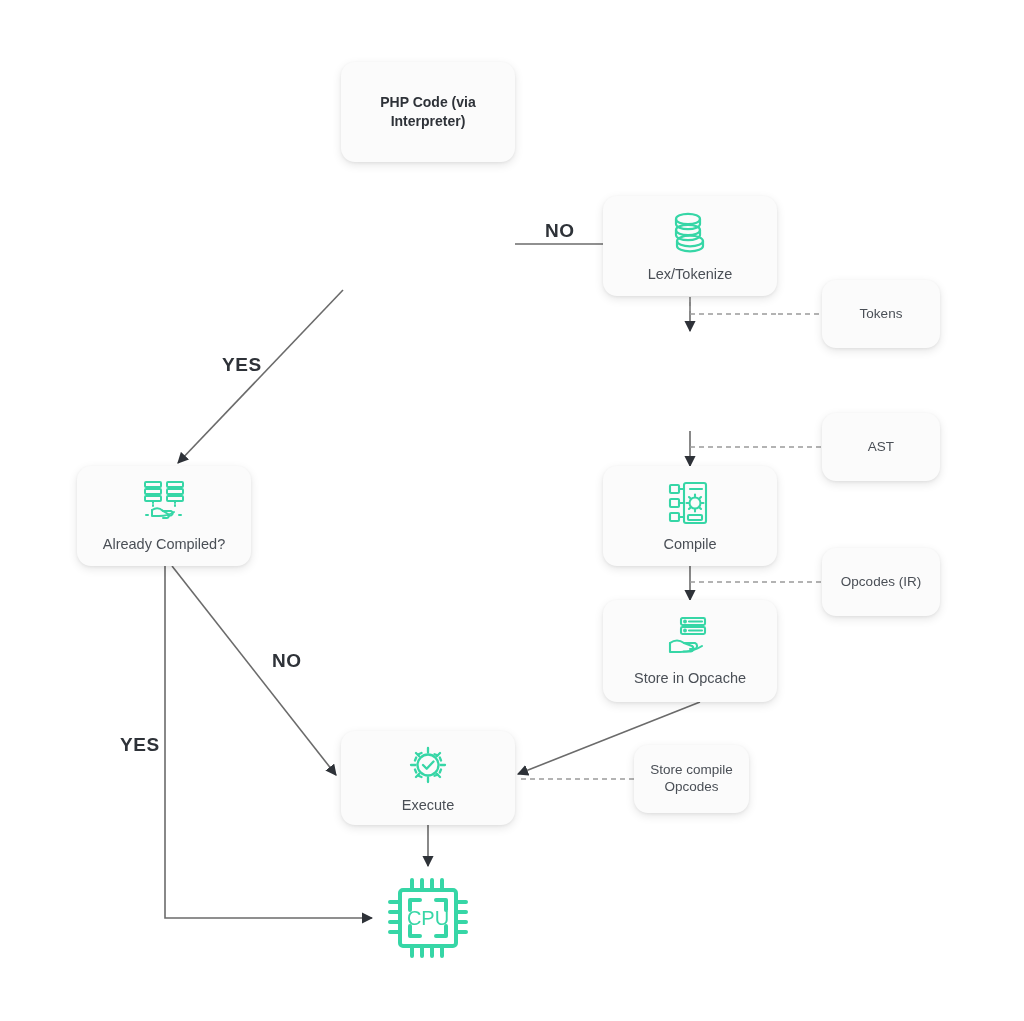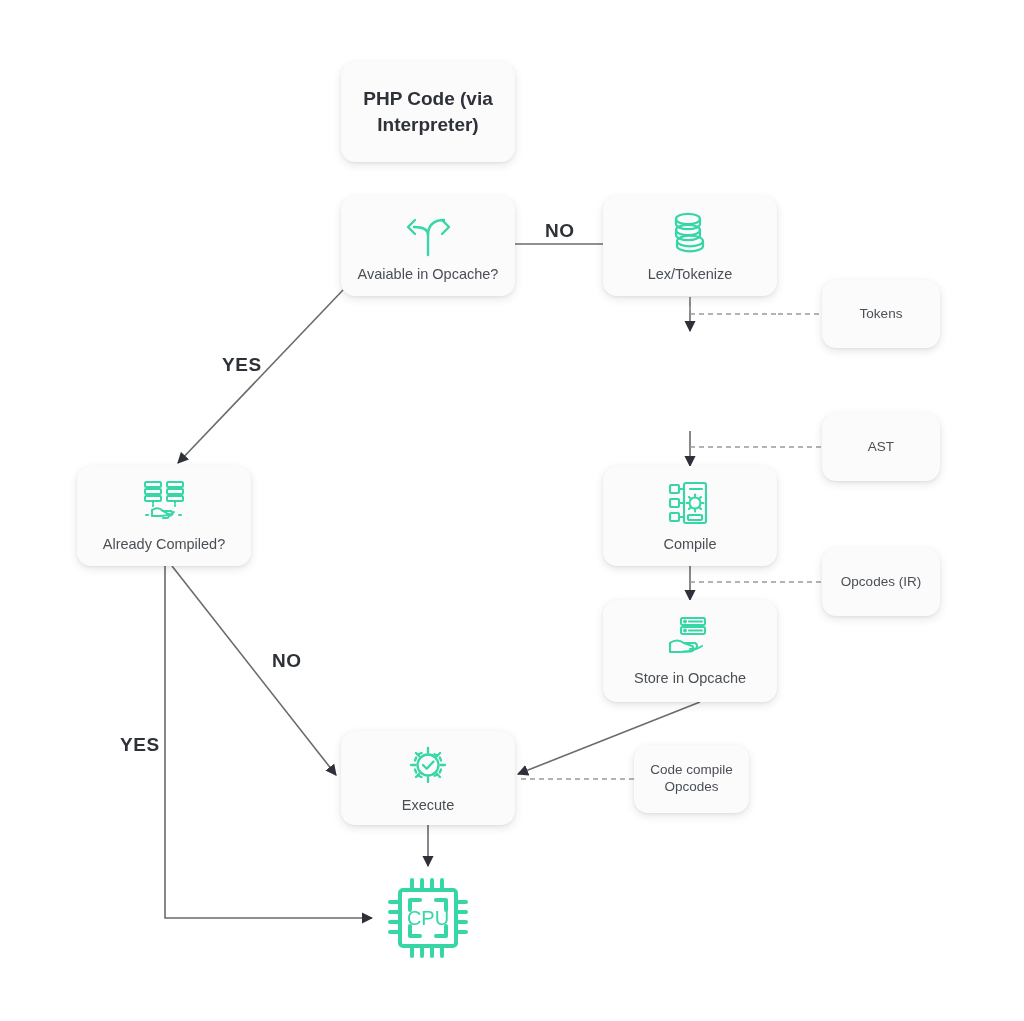--- a/index.html
+++ b/index.html
@@ -50,21 +50,21 @@
   .node .icon {
     display: block;
     line-height: 0;
   }
 
   
   .node.title-card {
     padding: 0 18px;
   }
   .node.title-card .label {
-    font-size: 19px;
+    font-size: 14px;
     font-weight: bold;
     color: #2e3238;
     line-height: 1.38;
     white-space: normal;
   }
 
   
   .node.process .icon { margin-bottom: 8px; }
 
   
@@ -150,31 +150,20 @@
   <div class="edge-label" style="left:222px; top:354px;">YES</div>
 
   <div class="edge-label" style="left:272px; top:650px;">NO</div>
 
   <div class="edge-label" style="left:120px; top:734px;">YES</div>
 
   <div class="node title-card" style="left:341px; top:62px; width:174px; height:100px;">
     <div class="label">PHP Code (via Interpreter)</div>
   </div>
 
-  <div class="node process" style="left:341px; top:196px; width:174px; height:100px;">
-    <span class="icon">
-      <svg width="56" height="48" viewBox="0 0 56 48" fill="none" stroke="#36d6a6" stroke-width="2.4" stroke-linecap="round" stroke-linejoin="round">
-        <path d="M28 46 V26 C28 16 34 11 44 11"></path>
-        <path d="M28 26 C28 20 23 18 14 18"></path>
-        <polyline points="21,4 28,11 21,18" transform="translate(21,7)"></polyline>
-        <polyline points="20,11 13,18 20,25" transform="translate(-5,0)"></polyline>
-      </svg>
-    </span>
-    <div class="label">Avaiable in Opcache?</div>
-  </div>
 
   <div class="node process" style="left:603px; top:196px; width:174px; height:100px;">
     <span class="icon">
       <svg width="52" height="48" viewBox="0 0 52 48" fill="none" stroke="#36d6a6" stroke-width="2.2" stroke-linecap="round" stroke-linejoin="round">
         <ellipse cx="24" cy="10" rx="12" ry="5.2"></ellipse>
         <path d="M12 10 v5 a12 5.2 0 0 0 24 0 v-5"></path>
         <ellipse cx="24" cy="21" rx="12" ry="5.2"></ellipse>
         <path d="M12 21 v5 a12 5.2 0 0 0 24 0 v-5"></path>
         <ellipse cx="26" cy="32" rx="13" ry="5.4"></ellipse>
         <path d="M13 32 v5 a13 5.4 0 0 0 26 0 v-5"></path>
@@ -278,16 +267,16 @@
 
   <div class="node tag" style="left:822px; top:413px; width:118px; height:68px;">
     <div class="label">AST</div>
   </div>
 
   <div class="node tag" style="left:822px; top:548px; width:118px; height:68px;">
     <div class="label">Opcodes (IR)</div>
   </div>
 
   <div class="node tag" style="left:634px; top:745px; width:115px; height:68px; padding:0 8px;">
-    <div class="label">Code compile Opcodes</div>
+    <div class="label">Store compile Opcodes</div>
   </div>
 
 </div>
 
 </body></html>

